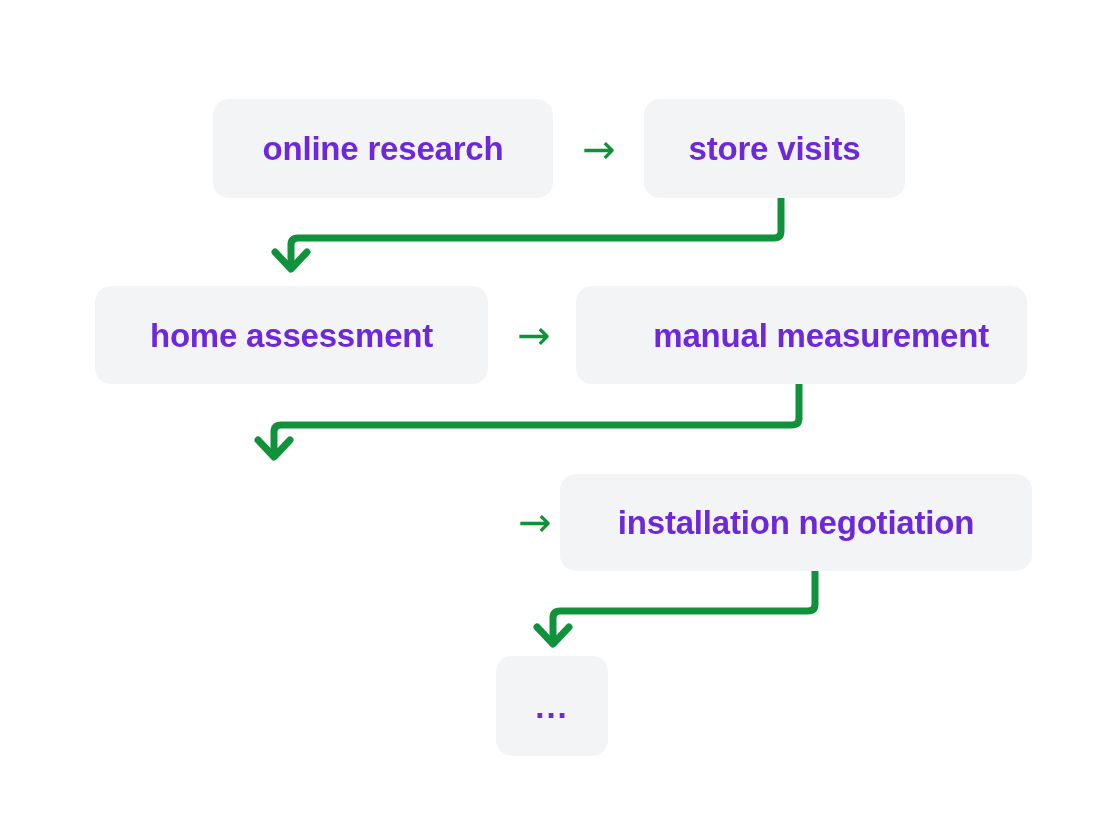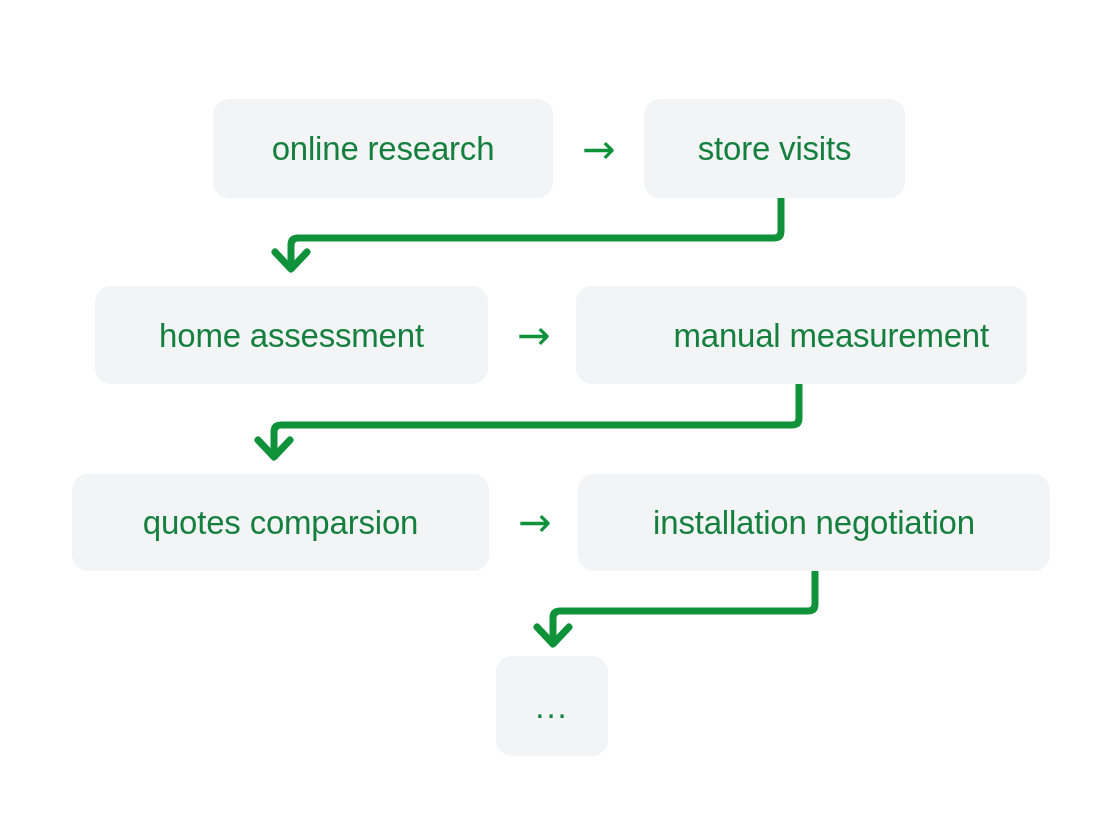--- a/index.html
+++ b/index.html
@@ -32,23 +32,23 @@
     position: absolute;
     box-sizing: border-box;
     background: #f3f4f6;
     border-radius: 16px;
     display: flex;
     align-items: center;
     justify-content: center;
     padding: 0 38px;
   }
   .node-label {
-    color: #15803d;
+    color: #6d28d9;
     font-size: 33px;
-    font-weight: 400;
+    font-weight: 700;
     line-height: 1;
     white-space: nowrap;
     letter-spacing: -0.2px;
   }
   .node-box.terminal {
     padding: 0;
   }
   .node-box.terminal .node-label {
     font-size: 33px;
     letter-spacing: 2px;
@@ -70,21 +70,21 @@
   #node-store-visits    { left: 644px; top: 99px; width: 261px; height: 99px; }
   #arrow-row1           { left: 565px; top: 128px; width: 68px; height: 42px; }
 
   
   #node-home-assessment    { left: 95px;  top: 286px; width: 393px; height: 98px; }
   #node-manual-measurement { left: 576px; top: 286px; width: 451px; height: 98px; justify-content: flex-end; }
   #arrow-row2              { left: 500px; top: 314px; width: 68px; height: 42px; }
 
   
   #node-quotes-comparsion       { left: 72px;  top: 474px; width: 417px; height: 97px; }
-  #node-installation-negotiation{ left: 578px; top: 474px; width: 472px; height: 97px; }
+  #node-installation-negotiation{ left: 560px; top: 474px; width: 472px; height: 97px; }
   #arrow-row3                   { left: 501px; top: 501px; width: 68px; height: 42px; }
 
   
   #node-ellipsis { left: 496px; top: 656px; width: 112px; height: 100px; }
 </style>
 </head>
 <body>
 
 <div id="diagram-canvas">
 
@@ -115,23 +115,20 @@
   <div class="node-box" id="node-store-visits">
     <span class="node-label">store visits</span>
   </div>
 
   <div class="inline-arrow" id="arrow-row2">→</div>
 
   <div class="node-box" id="node-manual-measurement">
     <span class="node-label">manual measurement</span>
   </div>
 
-  <div class="node-box" id="node-quotes-comparsion">
-    <span class="node-label">quotes comparsion</span>
-  </div>
 
   <div class="inline-arrow" id="arrow-row3">→</div>
 
   <div class="node-box" id="node-installation-negotiation">
     <span class="node-label">installation negotiation</span>
   </div>
 
   <div class="node-box terminal" id="node-ellipsis">
     <span class="node-label">...</span>
   </div>

